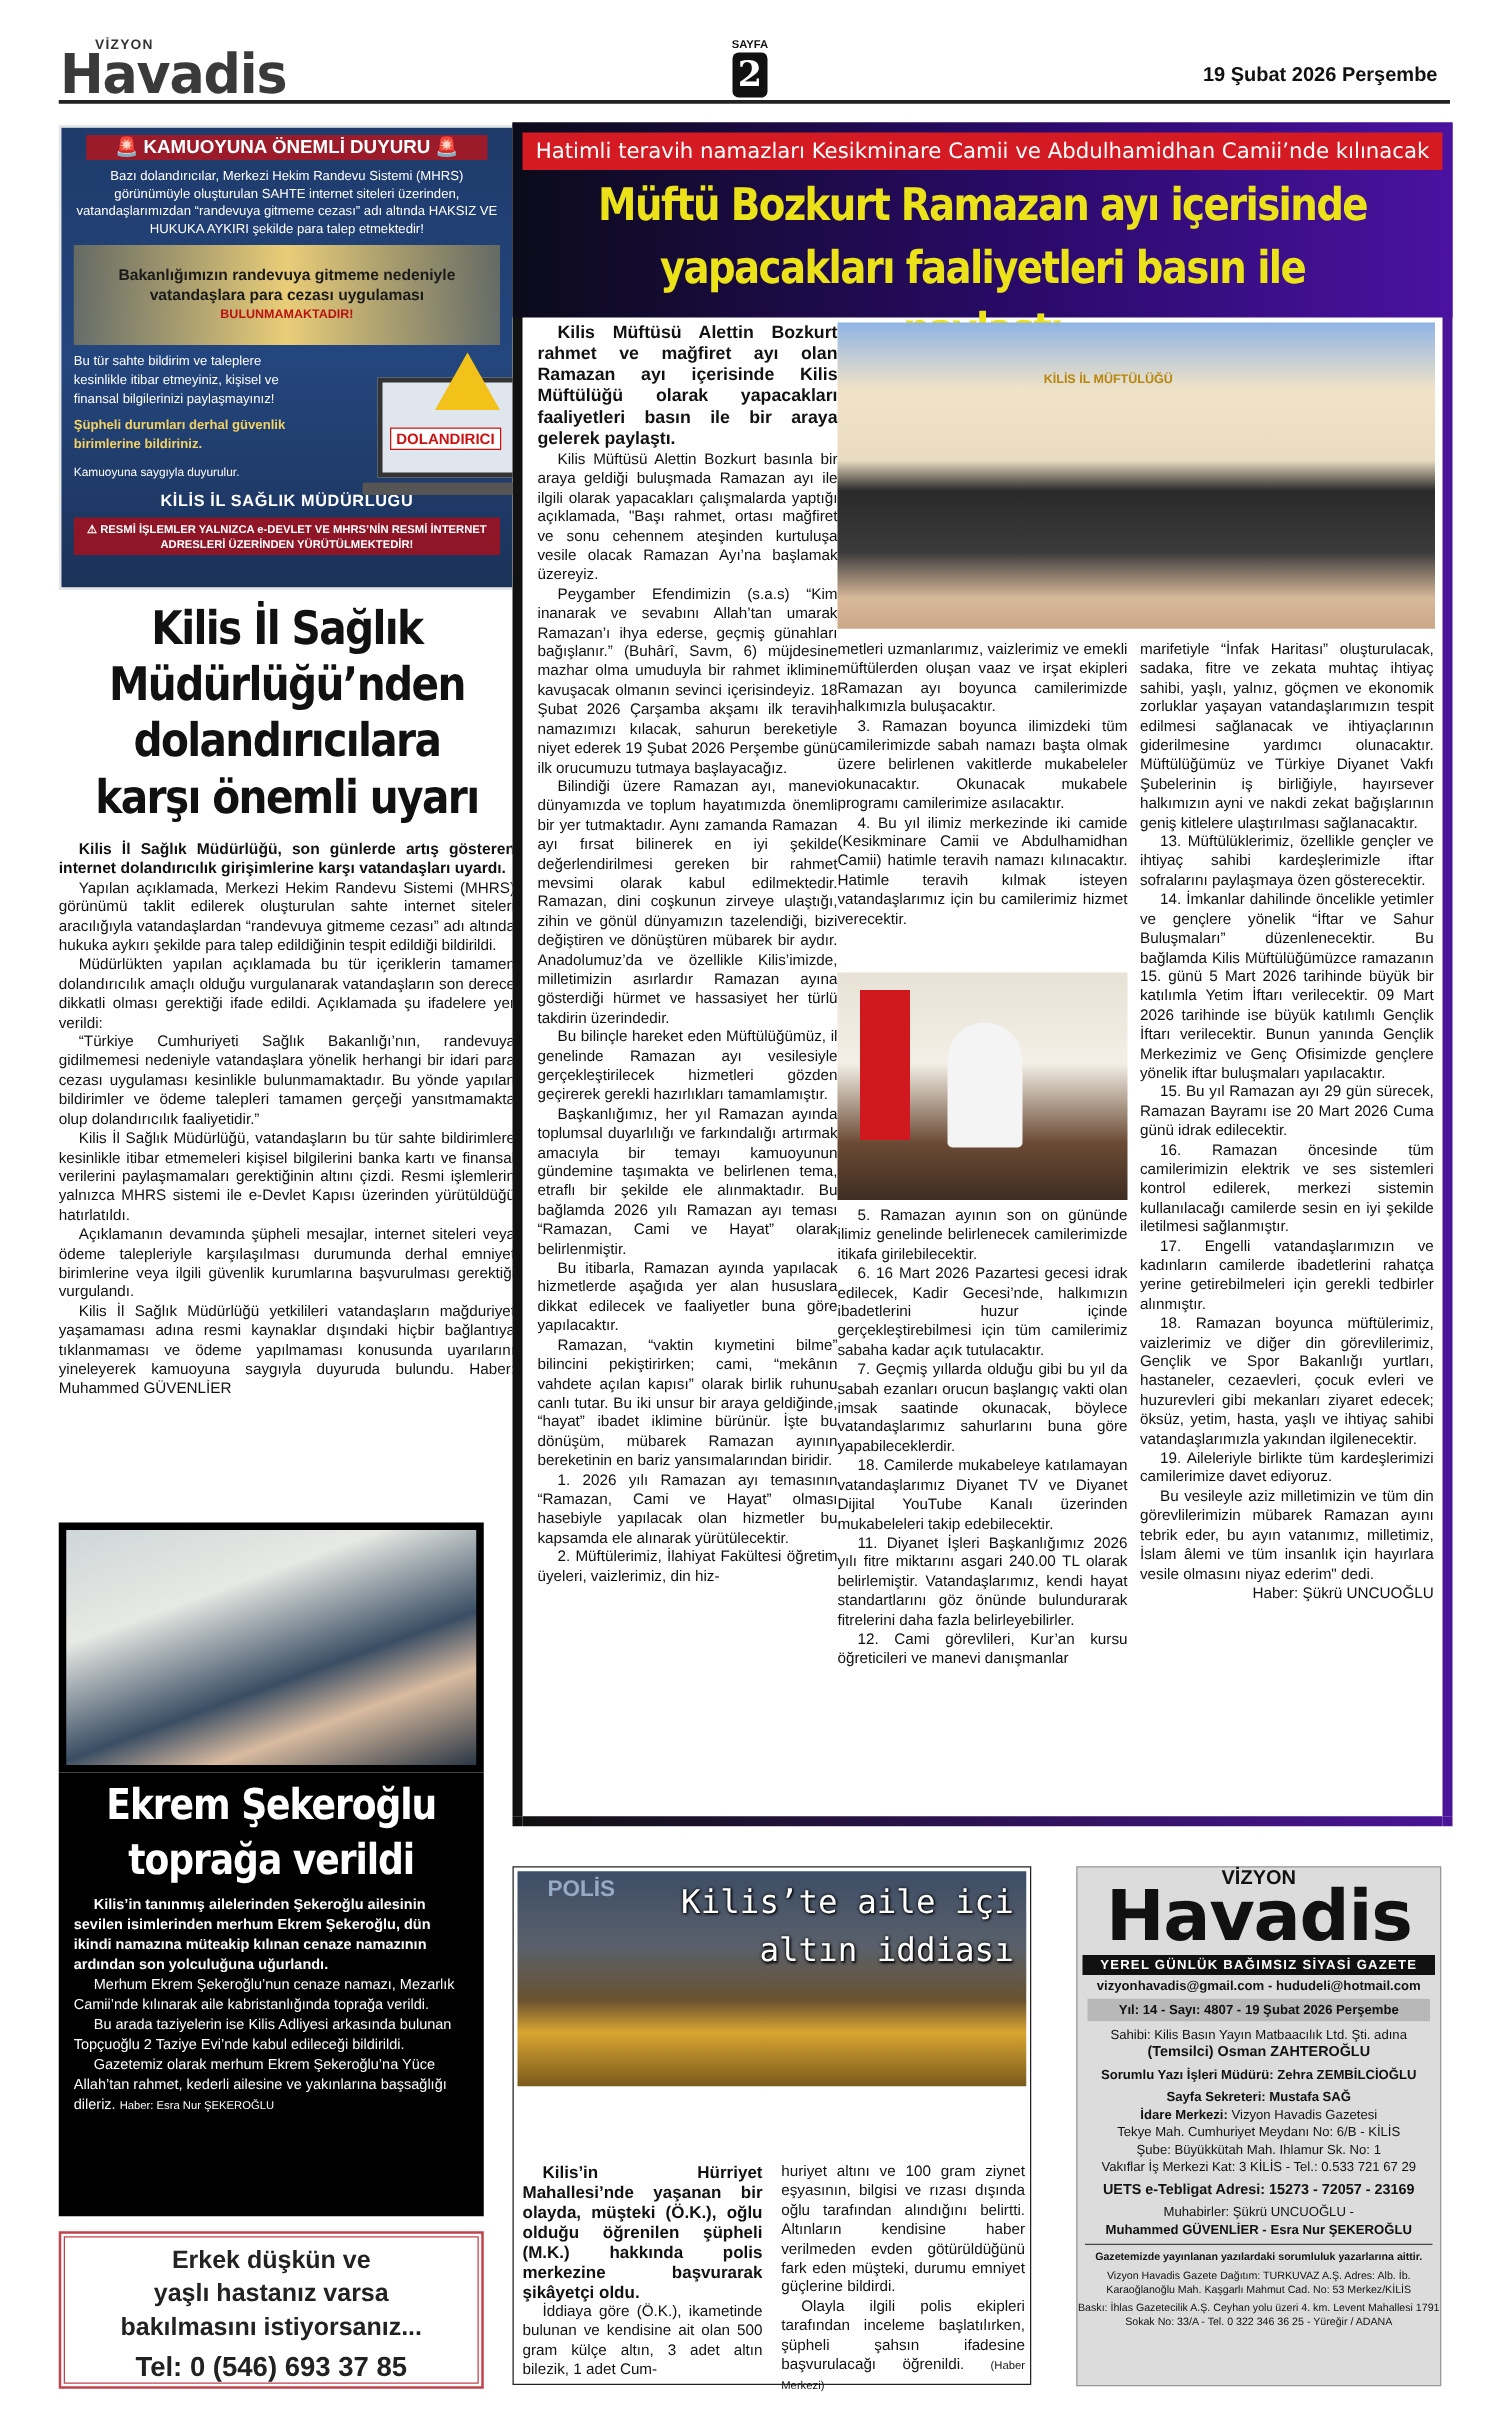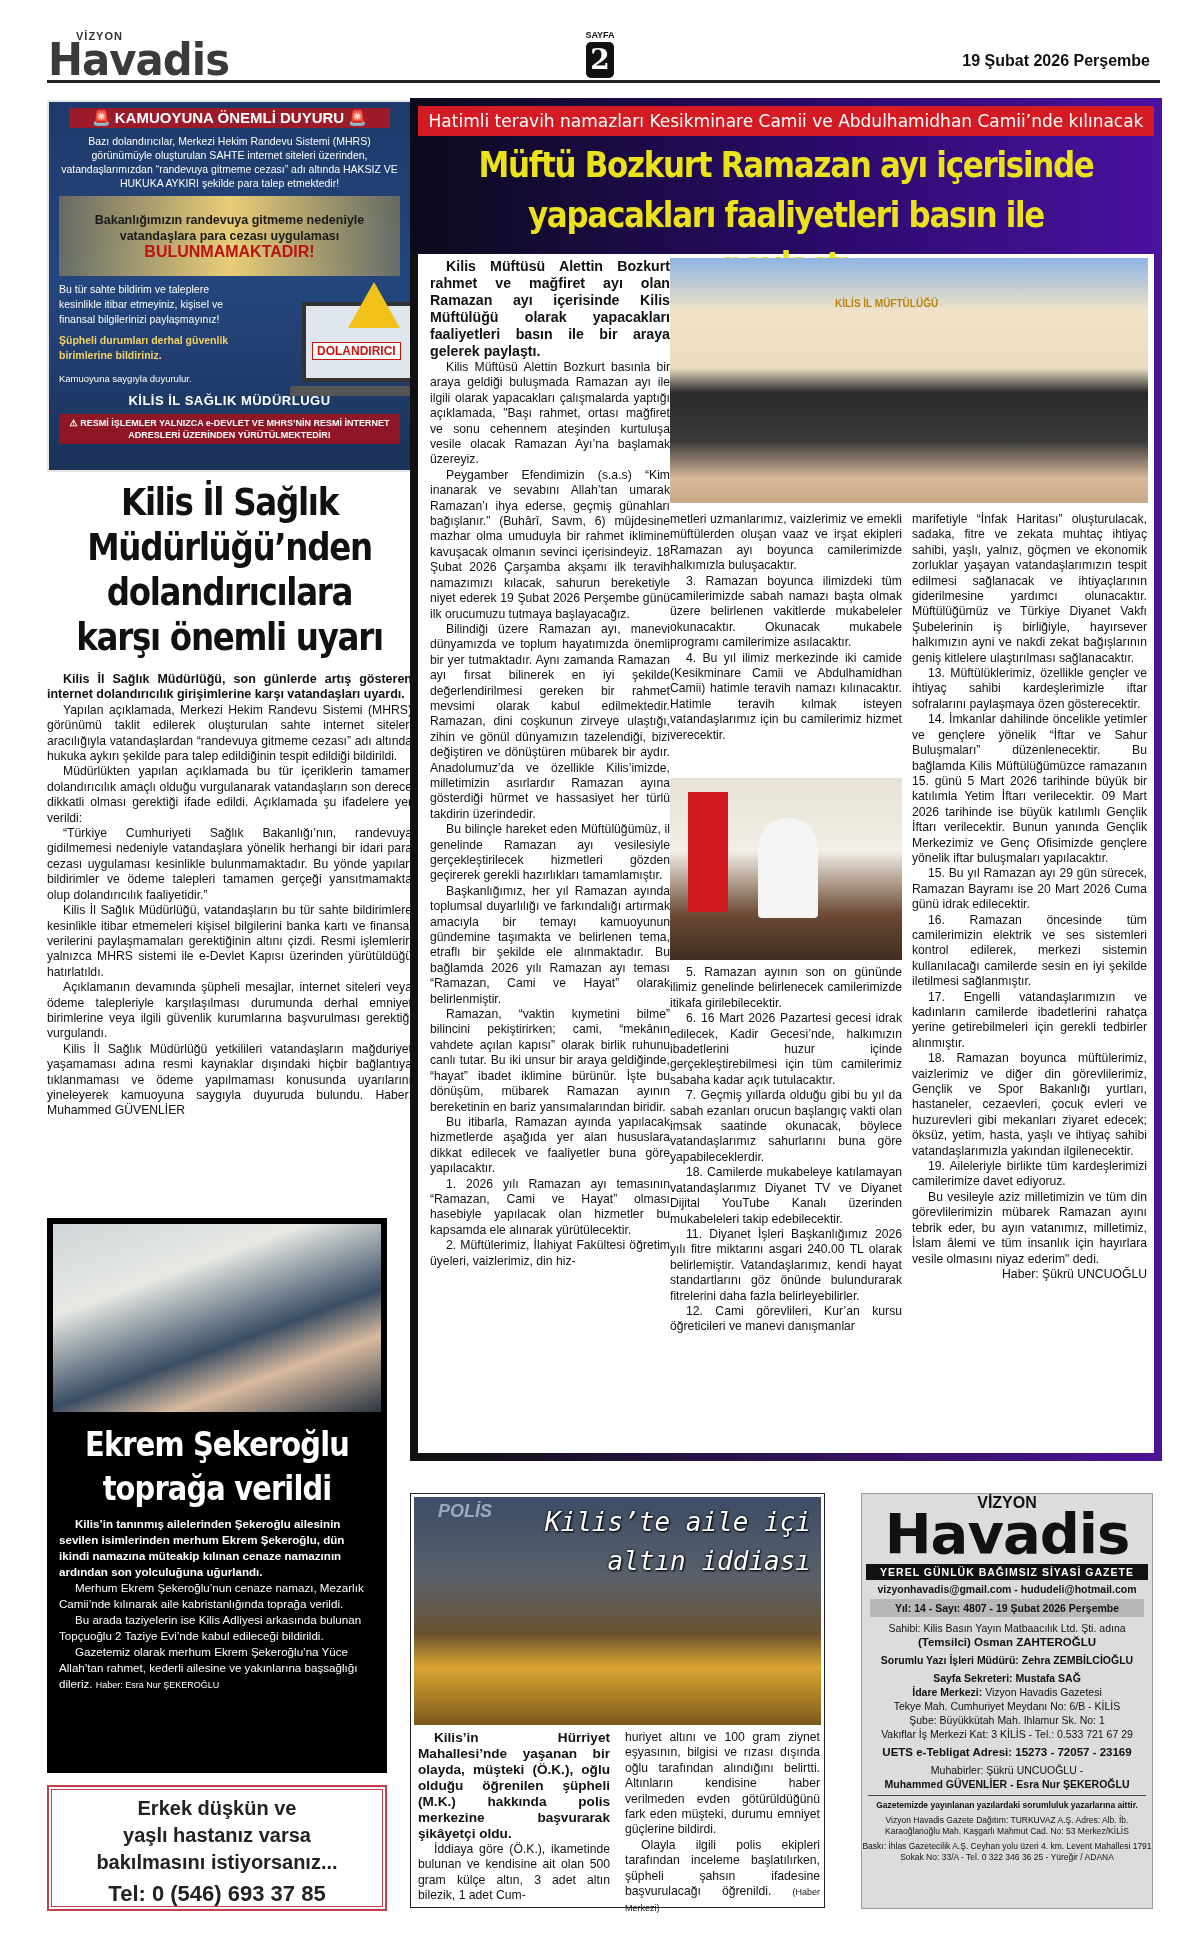--- a/index.html
+++ b/index.html
@@ -13,21 +13,21 @@
   .sayfa .lbl { font-size: 9px; font-weight: bold; }
   .sayfa .num { margin: 2px auto 0; width: 28px; height: 36px; background: #111; color: #fff; border-radius: 5px; font-size: 28px; font-weight: bold; line-height: 36px; font-family: "DejaVu Serif", serif; }
   .date { right: 50px; top: 52px; font-size: 16px; font-weight: bold; }
   .rule { left: 47px; top: 80px; width: 1113px; height: 3px; background: #222; }
 
   
   .ad-box { left: 47px; top: 100px; width: 365px; height: 372px; background: linear-gradient(180deg,#1e3a6a 0%,#24467e 50%,#1b3258 100%); color: #fff; padding: 6px 10px; text-align: center; font-size: 10.5px; line-height: 14px; border: 2px solid #e6e6e6; }
   .ad-box .banner { background: #9b1b2a; font-size: 15px; font-weight: bold; padding: 3px 0; margin: 0 10px 6px; }
   .ad-box .hl { color: #f3d264; font-weight: bold; }
   .ad-box .yellow { background: linear-gradient(90deg,rgba(255,200,60,0.3),rgba(255,220,120,0.9),rgba(255,200,60,0.3)); color: #1a1a1a; font-weight: bold; font-size: 12.5px; line-height: 16px; padding: 16px 0; margin: 6px 0; }
-  .ad-box .red { color: #b11; font-size: 16px; }
+  .ad-box .red { color: #b11; font-size: 10px; }
   .ad-box .lower { display: flex; text-align: left; margin-top: 4px; gap: 48px; }
   .ad-box .lower .txt { width: 175px; font-size: 10.5px; line-height: 15px; }
   .ad-box .lower .laptop { flex: 1; position: relative; }
   .laptop .screen { position: absolute; left: 20px; top: 20px; width: 120px; height: 80px; background: #dfe6ee; border: 4px solid #333; }
   .laptop .base { position: absolute; left: 8px; top: 104px; width: 144px; height: 10px; background: #555; border-radius: 2px; }
   .laptop .dol { position: absolute; left: 30px; top: 60px; background: #fff; color: #c11; font-weight: bold; font-size: 12px; padding: 1px 4px; border: 1px solid #c11; }
   .laptop .warn { position: absolute; right: 0; top: 0; width: 0; height: 0; border-left: 26px solid transparent; border-right: 26px solid transparent; border-bottom: 46px solid #f2c21b; }
   .ad-box .sign { font-size: 13px; font-weight: bold; margin-top: 8px; letter-spacing: .5px; }
   .ad-box .foot { background: #8e1626; font-size: 9px; font-weight: bold; line-height: 12px; padding: 3px; margin-top: 6px; }
 
@@ -60,21 +60,21 @@
   .col2 { left: 670px; top: 512px; width: 232px; }
   .col3 { left: 912px; top: 512px; width: 235px; }
   .photo-group { left: 670px; top: 258px; width: 478px; height: 245px; background: linear-gradient(180deg,#8fb4e4 0%,#f1e3c7 22%,#e9dcc1 45%,#2a2a2a 55%,#3b3b3b 75%,#d8b99a 90%,#caa888 100%); }
   .photo-group .sign { position: absolute; left: 165px; top: 40px; font-size: 10px; font-weight: bold; color: #b8860b; }
   .photo-mufti { left: 670px; top: 778px; width: 232px; height: 182px; background: linear-gradient(180deg,#e8e2d6 0%,#f3efe6 40%,#6b4a35 75%,#3f2d22 100%); }
   .photo-mufti .flag { position: absolute; left: 18px; top: 14px; width: 40px; height: 120px; background: #d0181f; }
   .photo-mufti .person { position: absolute; left: 88px; top: 40px; width: 60px; height: 100px; background: #f4f4f4; border-radius: 30px 30px 4px 4px; }
 
   
   .gold-box { left: 410px; top: 1493px; width: 415px; height: 415px; border: 1.5px solid #222; }
-  .gold-photo { left: 414px; top: 1497px; width: 407px; height: 228px; background: linear-gradient(180deg,#3d4d66 0%,#59606b 35%,#6a5230 60%,#d9a531 75%,#7a5a1c 100%); font-style: italic; }
+  .gold-photo { left: 414px; top: 1497px; width: 407px; height: 172px; background: linear-gradient(180deg,#3d4d66 0%,#59606b 35%,#6a5230 60%,#d9a531 75%,#7a5a1c 100%); }
   .gold-photo .title { position: absolute; right: 10px; top: 6px; text-align: right; color: #fff; font-family: "DejaVu Sans Mono", monospace; font-size: 26px; line-height: 39px; text-shadow: 0 0 3px #000, 1px 1px 2px #000; }
   .gold-photo .polis { position: absolute; left: 24px; top: 4px; color: #bcd0ea; font-weight: bold; font-size: 18px; opacity: .7; }
   .gold-c1 { left: 418px; top: 1730px; width: 192px; }
   .gold-c1 .lead { font-size: 13.6px; line-height: 16px; font-weight: bold; }
   .gold-c2 { left: 625px; top: 1730px; width: 195px; }
 
   
   .imprint { left: 861px; top: 1493px; width: 292px; height: 416px; background: #dcdcdc; border: 1px solid #999; text-align: center; font-size: 10.5px; line-height: 14px; }
   .imprint .vz { font-size: 16px; font-weight: bold; margin-top: 2px; }
   .imprint .hv { font-size: 56px; font-weight: bold; line-height: 48px; font-family: "DejaVu Sans", sans-serif; letter-spacing: -1px; }
@@ -164,22 +164,22 @@
   <div>yapacakları faaliyetleri basın ile paylaştı</div>
 </div>
 
 <div class="abs article col1">
   <p class="lead">Kilis Müftüsü Alettin Bozkurt rahmet ve mağfiret ayı olan Ramazan ayı içerisinde Kilis Müftülüğü olarak yapacakları faaliyetleri basın ile bir araya gelerek paylaştı.</p>
   <p>Kilis Müftüsü Alettin Bozkurt basınla bir araya geldiği buluşmada Ramazan ayı ile ilgili olarak yapacakları çalışmalarda yaptığı açıklamada, "Başı rahmet, ortası mağfiret ve sonu cehennem ateşinden kurtuluşa vesile olacak Ramazan Ayı’na başlamak üzereyiz.</p>
   <p>Peygamber Efendimizin (s.a.s) “Kim inanarak ve sevabını Allah’tan umarak Ramazan’ı ihya ederse, geçmiş günahları bağışlanır.” (Buhârî, Savm, 6) müjdesine mazhar olma umuduyla bir rahmet iklimine kavuşacak olmanın sevinci içerisindeyiz. 18 Şubat 2026 Çarşamba akşamı ilk teravih namazımızı kılacak, sahurun bereketiyle niyet ederek 19 Şubat 2026 Perşembe günü ilk orucumuzu tutmaya başlayacağız.</p>
   <p>Bilindiği üzere Ramazan ayı, manevi dünyamızda ve toplum hayatımızda önemli bir yer tutmaktadır. Aynı zamanda Ramazan ayı fırsat bilinerek en iyi şekilde değerlendirilmesi gereken bir rahmet mevsimi olarak kabul edilmektedir. Ramazan, dini coşkunun zirveye ulaştığı, zihin ve gönül dünyamızın tazelendiği, bizi değiştiren ve dönüştüren mübarek bir aydır. Anadolumuz’da ve özellikle Kilis’imizde, milletimizin asırlardır Ramazan ayına gösterdiği hürmet ve hassasiyet her türlü takdirin üzerindedir.</p>
   <p>Bu bilinçle hareket eden Müftülüğümüz, il genelinde Ramazan ayı vesilesiyle gerçekleştirilecek hizmetleri gözden geçirerek gerekli hazırlıkları tamamlamıştır.</p>
   <p>Başkanlığımız, her yıl Ramazan ayında toplumsal duyarlılığı ve farkındalığı artırmak amacıyla bir temayı kamuoyunun gündemine taşımakta ve belirlenen tema, etraflı bir şekilde ele alınmaktadır. Bu bağlamda 2026 yılı Ramazan ayı teması “Ramazan, Cami ve Hayat” olarak belirlenmiştir.</p>
+  <p>Bu itibarla, Ramazan ayında yapılacak hizmetlerde aşağıda yer alan hususlara dikkat edilecek ve faaliyetler buna göre yapılacaktır.</p>
   <p>Ramazan, “vaktin kıymetini bilme” bilincini pekiştirirken; cami, “mekânın vahdete açılan kapısı” olarak birlik ruhunu canlı tutar. Bu iki unsur bir araya geldiğinde, “hayat” ibadet iklimine bürünür. İşte bu dönüşüm, mübarek Ramazan ayının bereketinin en bariz yansımalarından biridir.</p>
-  <p>Bu itibarla, Ramazan ayında yapılacak hizmetlerde aşağıda yer alan hususlara dikkat edilecek ve faaliyetler buna göre yapılacaktır.</p>
   <p>1. 2026 yılı Ramazan ayı temasının “Ramazan, Cami ve Hayat” olması hasebiyle yapılacak olan hizmetler bu kapsamda ele alınarak yürütülecektir.</p>
   <p>2. Müftülerimiz, İlahiyat Fakültesi öğretim üyeleri, vaizlerimiz, din hiz-</p>
 </div>
 
 <div class="abs photo-group">
   <span class="sign">KİLİS İL MÜFTÜLÜĞÜ</span>
 </div>
 
 <div class="abs article col2">
   <p style="text-indent:0">metleri uzmanlarımız, vaizlerimiz ve emekli müftülerden oluşan vaaz ve irşat ekipleri Ramazan ayı boyunca camilerimizde halkımızla buluşacaktır.</p>

